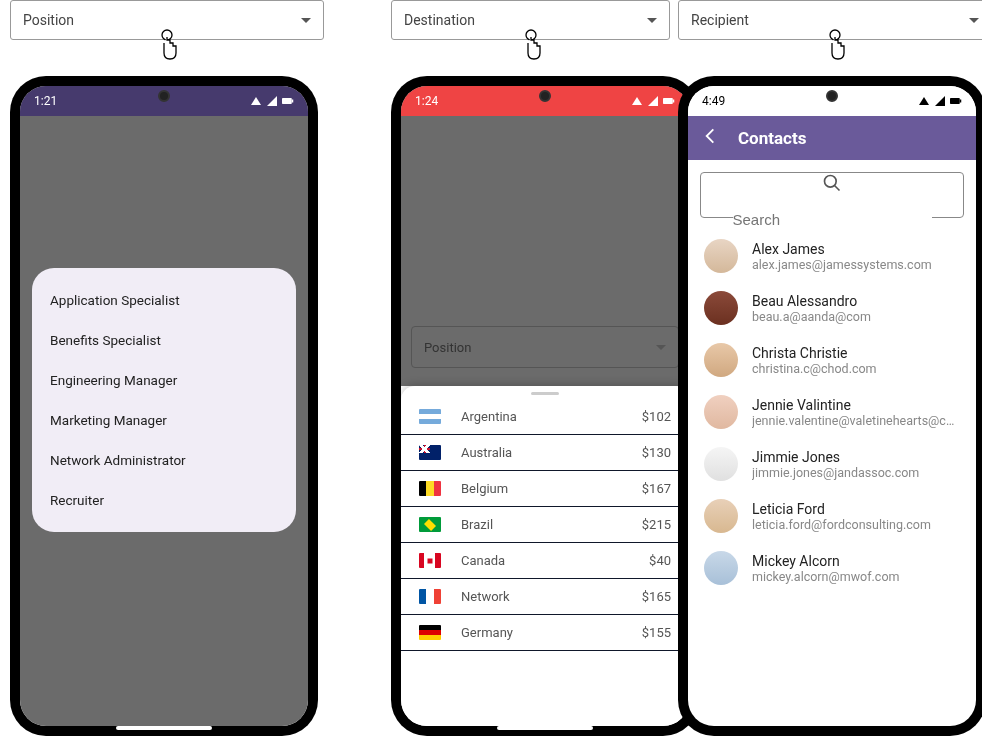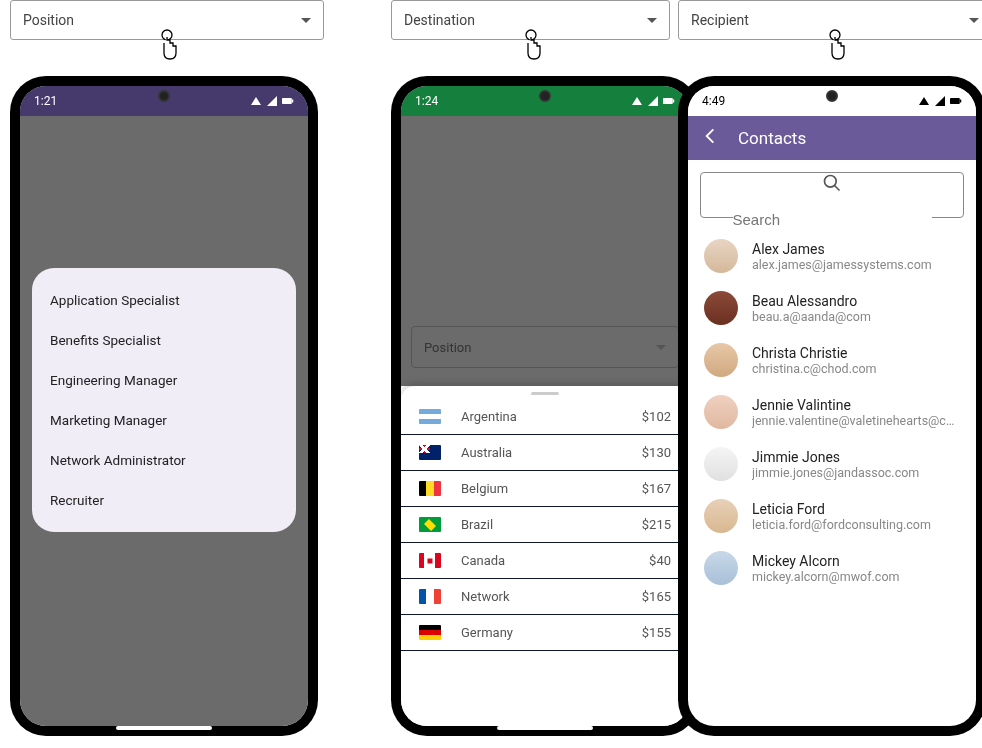--- a/index.html
+++ b/index.html
@@ -118,21 +118,21 @@
     font-size: 13.5px;
     color: #222;
   }
 
   
   .p2-top {
     background: #6b6b6b;
     height: 300px;
     position: relative;
   }
-  .p2-top .statusbar { background: #15803d; }
+  .p2-top .statusbar { background: #ef4444; }
   .p2-position-field {
     position: absolute;
     bottom: 18px;
     left: 10px; right: 10px;
     border: 1px solid #555;
     border-radius: 4px;
     height: 42px;
     display: flex;
     align-items: center;
     justify-content: space-between;
@@ -177,21 +177,21 @@
   
   .appbar {
     height: 44px;
     background: #6a5a9a;
     display: flex;
     align-items: center;
     padding: 0 12px;
     color: #fff;
     gap: 18px;
   }
-  .appbar-title { font-size: 17px; font-weight: 400; }
+  .appbar-title { font-size: 17px; font-weight: 700; }
   .back-arrow svg { width: 20px; height: 20px; }
   .search-wrap {
     padding: 12px;
     background: #fff;
   }
   .search-box {
     border: 1px solid #888;
     border-radius: 4px;
     height: 46px;
     display: flex;

